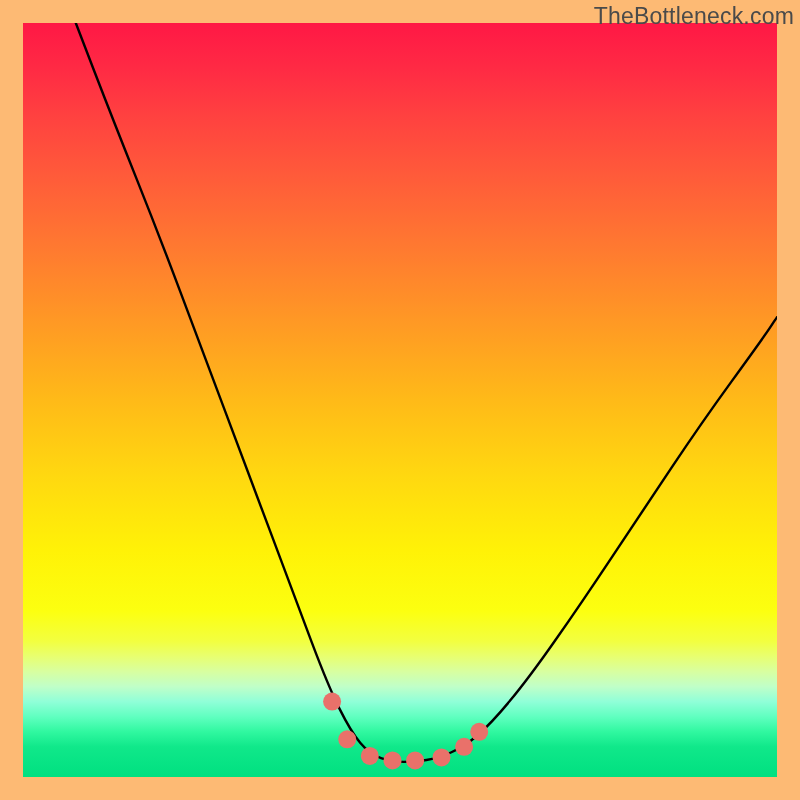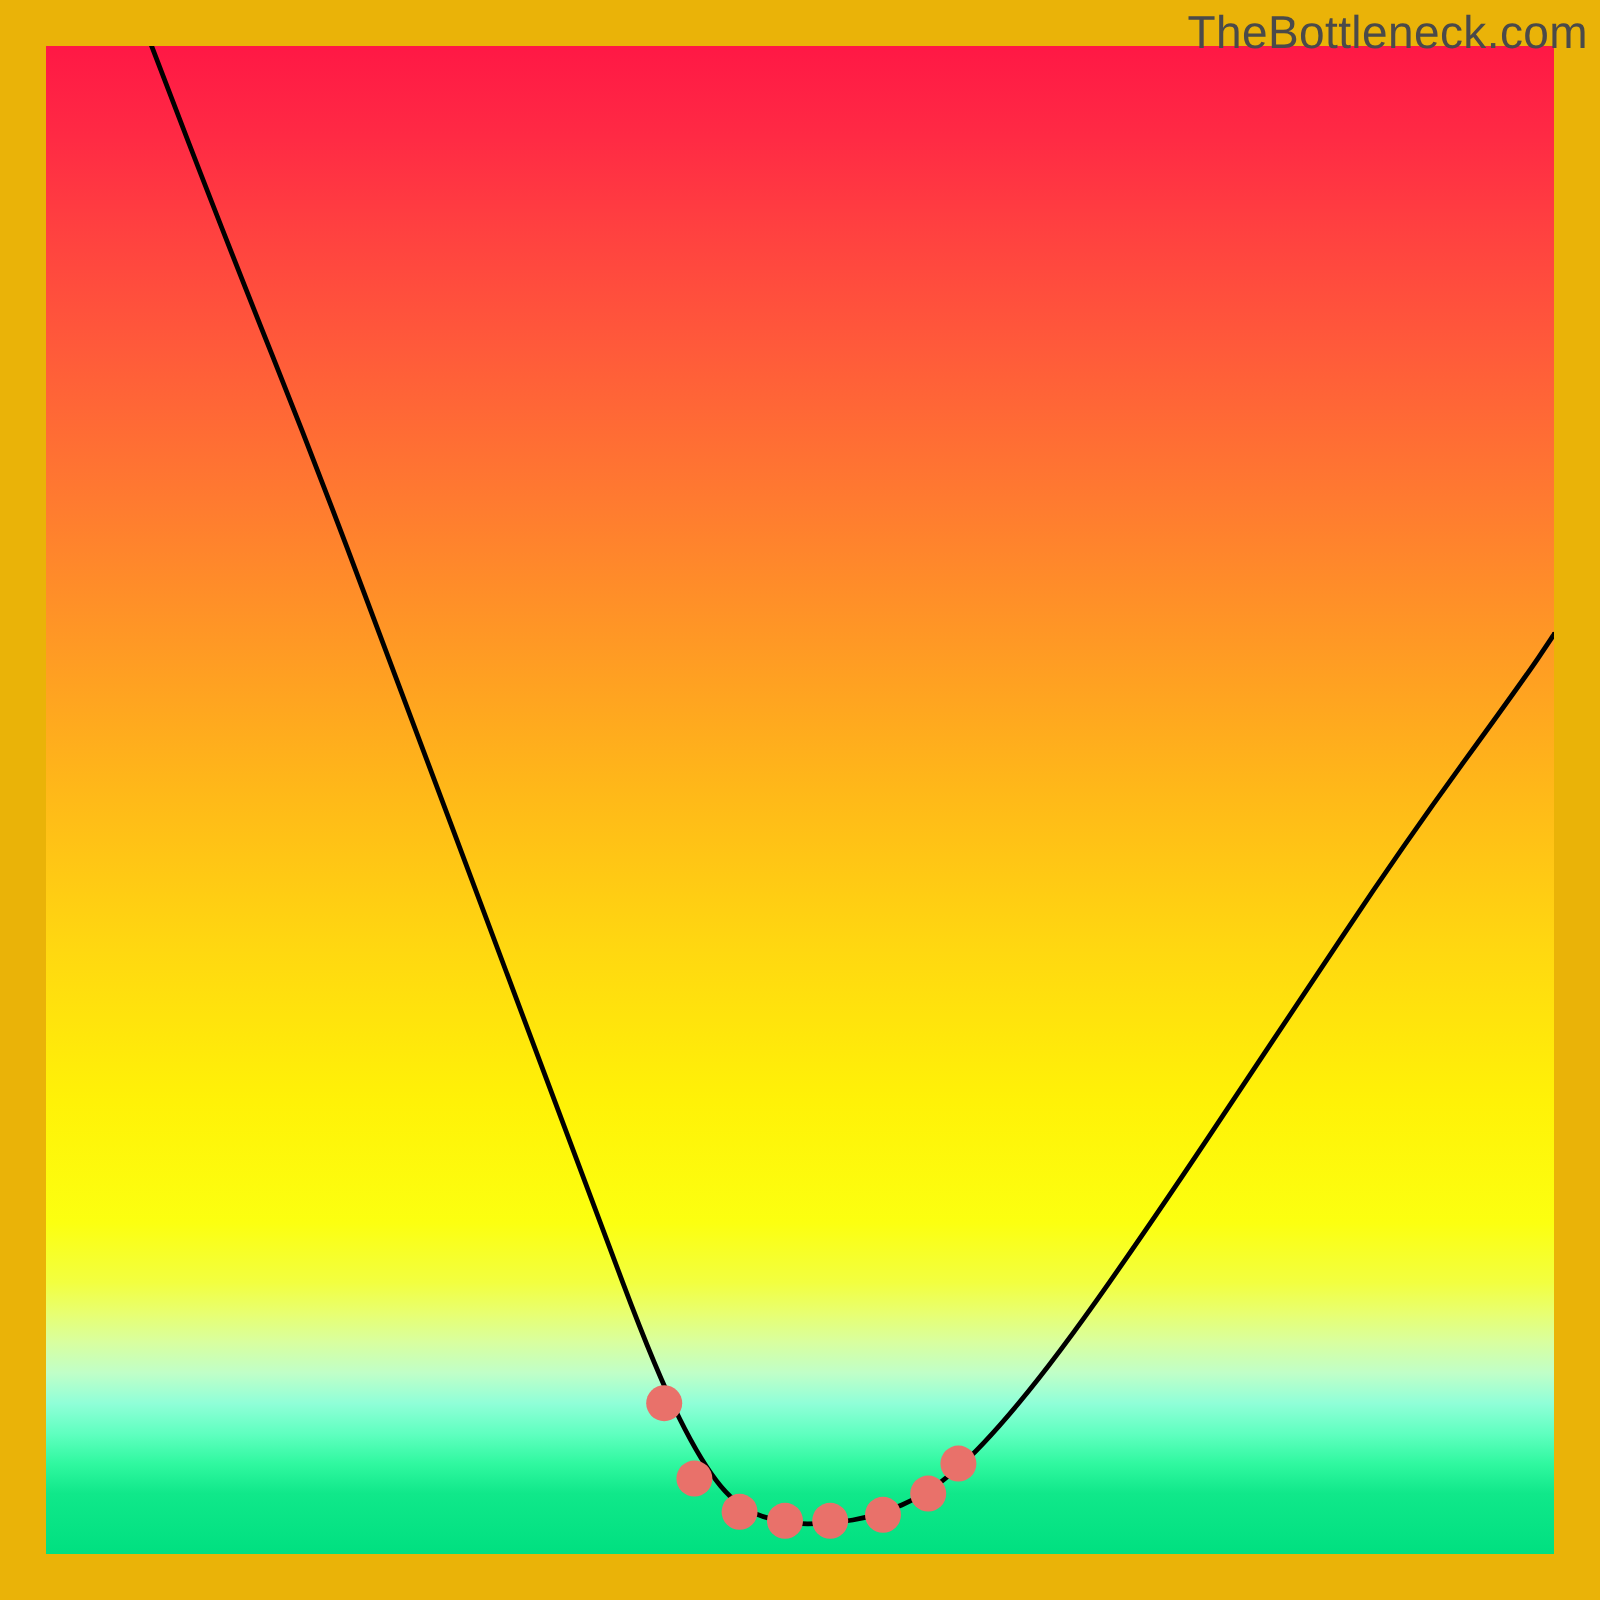--- a/index.html
+++ b/index.html
@@ -9,21 +9,21 @@
     height: 800px;
     background: #000;
     overflow: hidden;
   }
   .frame {
     position: absolute;
     left: 0;
     top: 0;
     width: 800px;
     height: 800px;
-    background: #eab308;
+    background: #fdba74;
   }
   .plot {
     position: absolute;
     left: 23px;
     top: 23px;
     width: 754px;
     height: 754px;
     background: linear-gradient(to bottom,
       #ff1845 0%,
       #ff2a44 6%,

